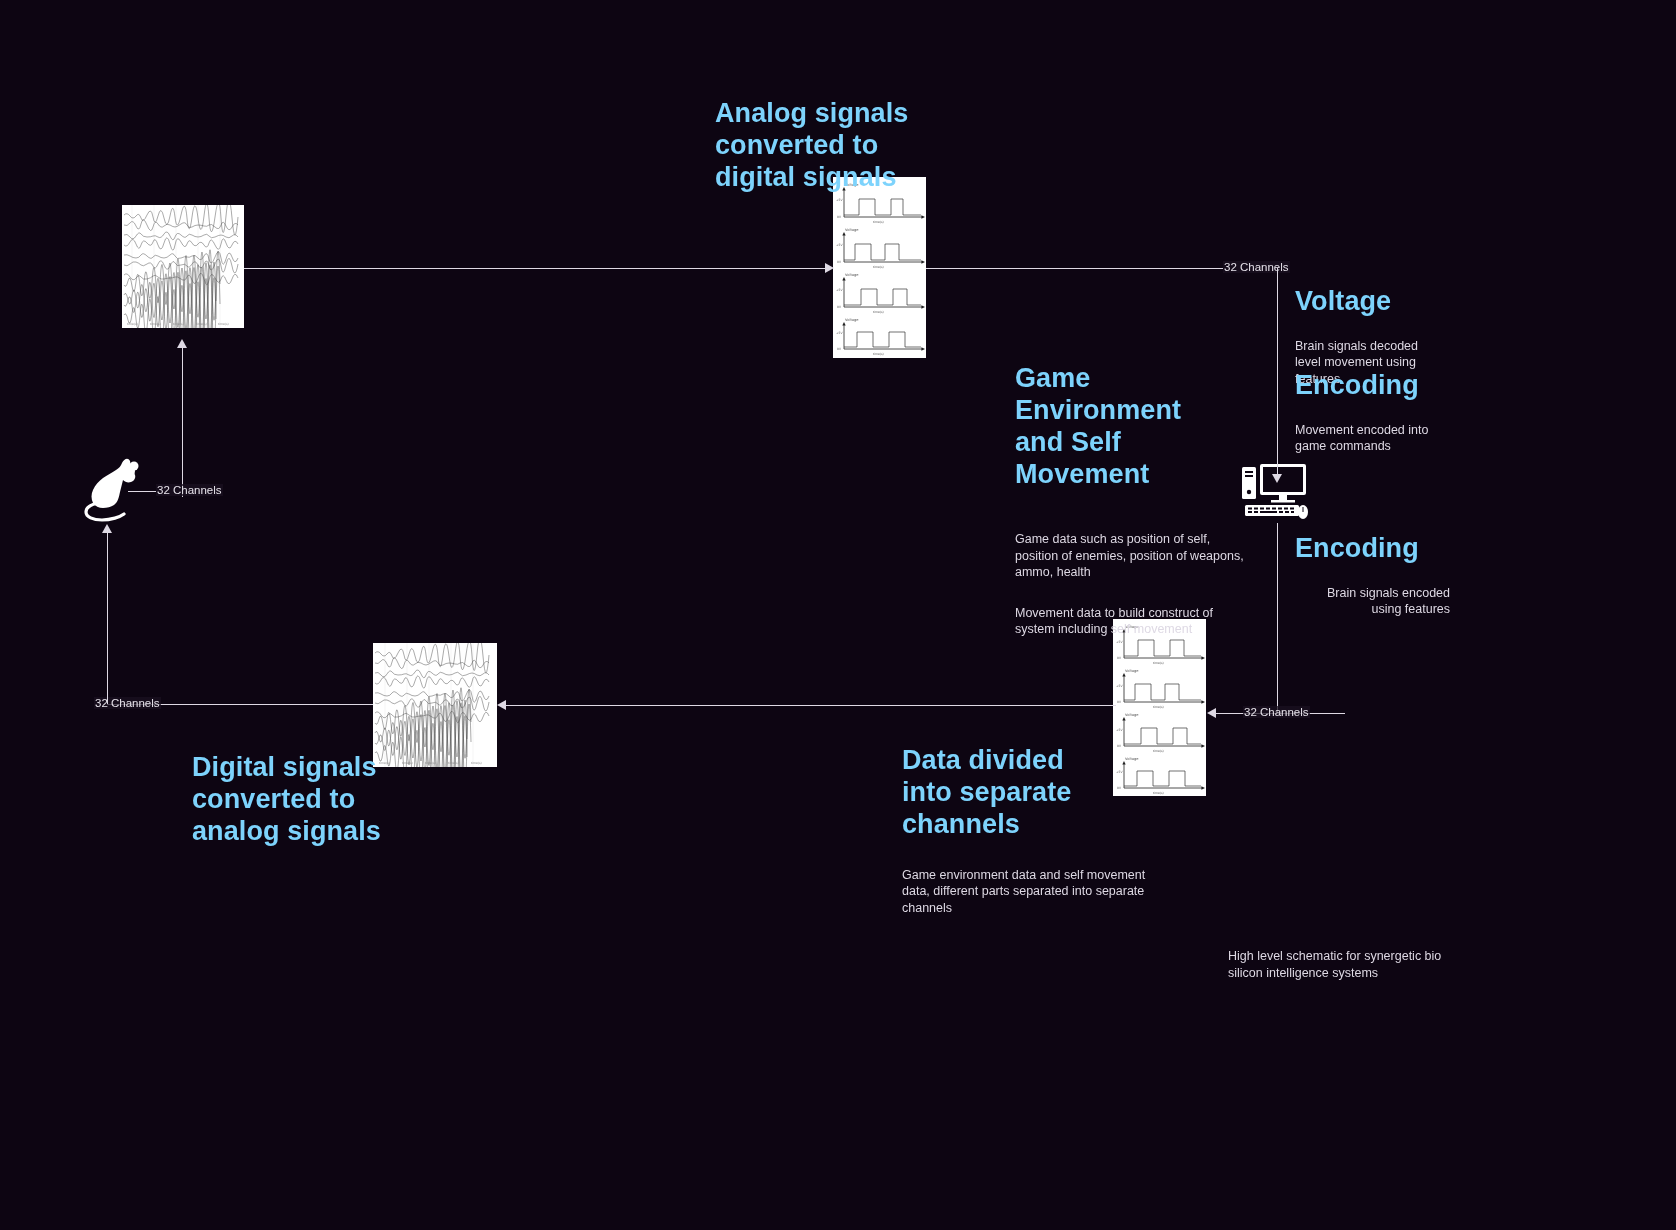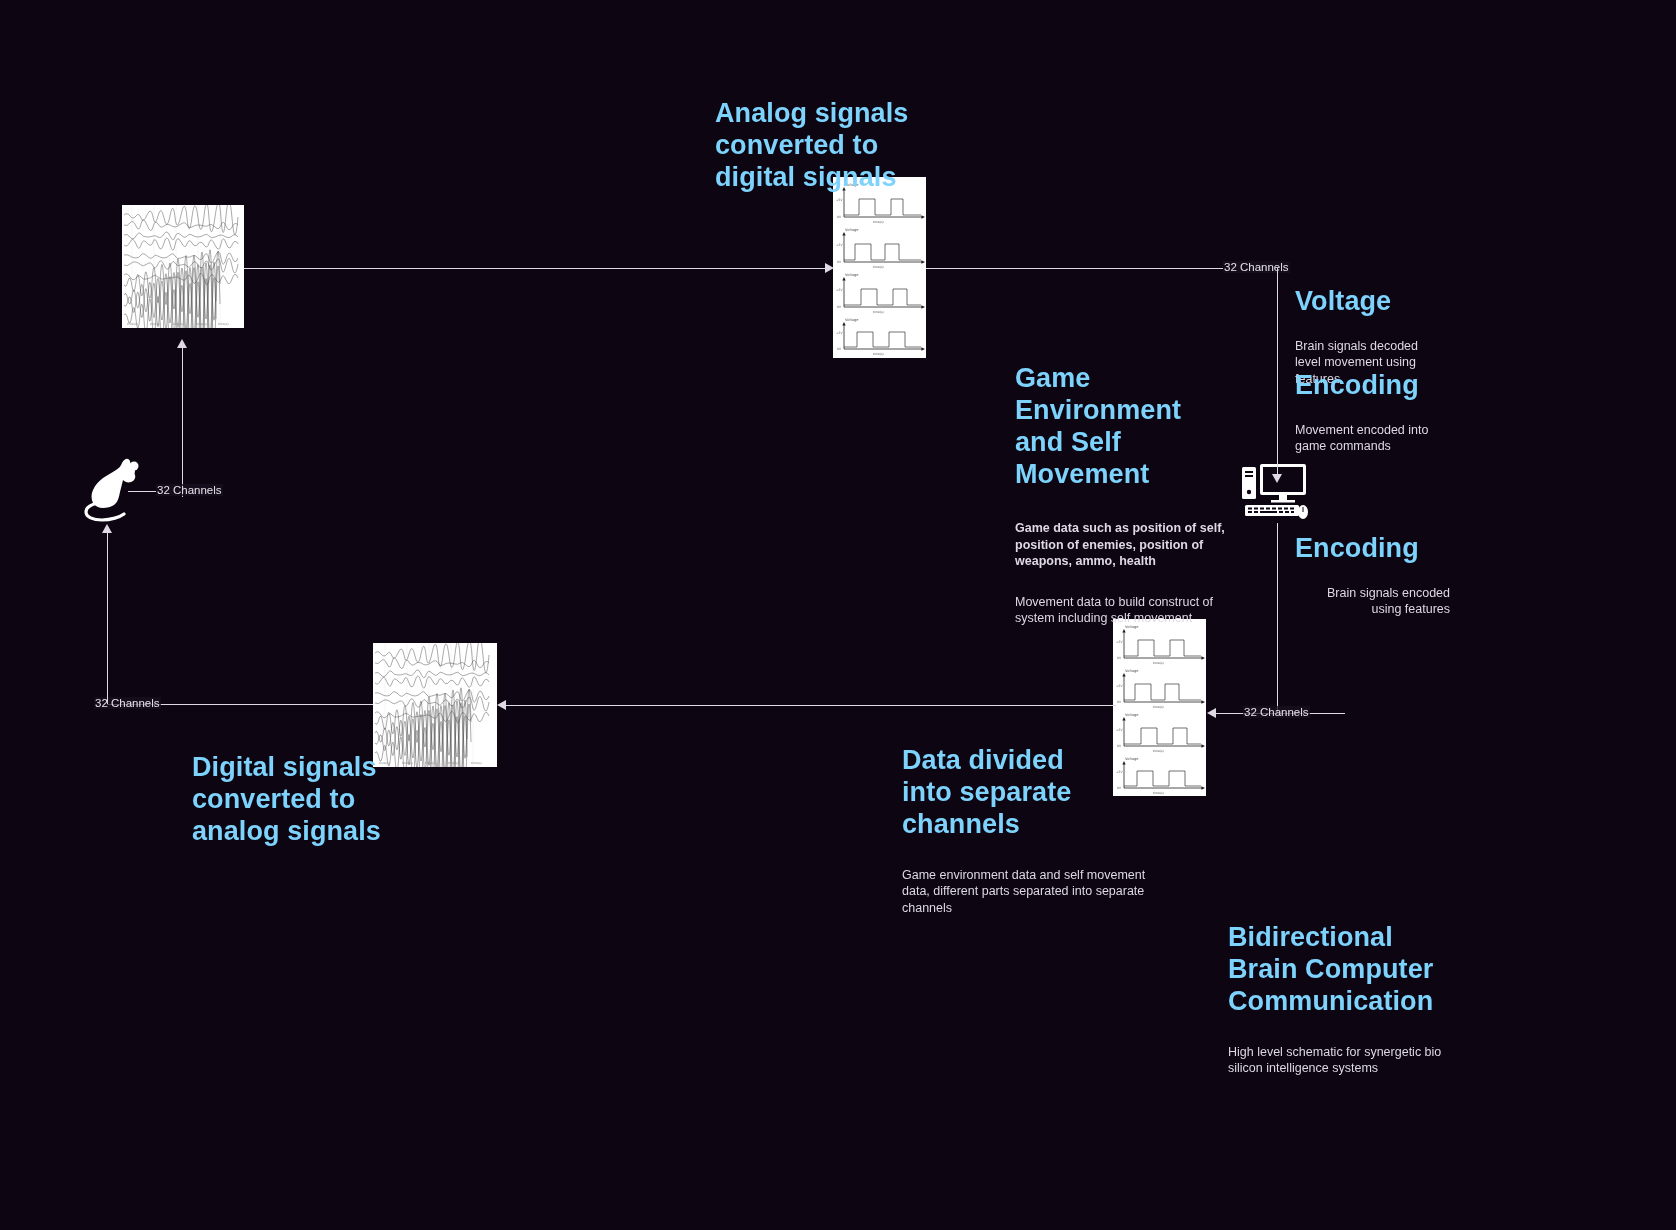--- a/index.html
+++ b/index.html
@@ -279,36 +279,35 @@
     <div class="p" style="margin-top:20px;width:150px;">Brain signals decoded level movement using features</div>
   </div>
 
   <div class="abs" style="left:1295px;top:370px;width:175px;">
     <div class="h1">Encoding</div>
     <div class="p" style="margin-top:20px;width:160px;">Movement encoded into game commands</div>
   </div>
 
   <div class="abs" style="left:1015px;top:363px;width:215px;">
     <div class="h1">Game Environment and Self Movement</div>
-    <div class="p" style="margin-top:30px;width:235px;font-weight:bold;">Game data such as position of self, position of enemies, position of weapons, ammo, health</div>
+    <div class="p" style="margin-top:41px;width:235px;">Game data such as position of self, position of enemies, position of weapons, ammo, health</div>
     <div class="p" style="width:225px;">Movement data to build construct of system including self movement</div>
   </div>
 
   <div class="abs" style="left:1295px;top:533px;width:175px;">
     <div class="h1">Encoding</div>
     <div class="p" style="margin-top:20px;width:155px;text-align:right;">Brain signals encoded using features</div>
   </div>
 
   <div class="abs" style="left:902px;top:745px;width:210px;">
     <div class="h1">Data divided into separate channels</div>
     <div class="p" style="margin-top:26px;width:255px;">Game environment data and self movement data, different parts separated into separate channels</div>
   </div>
 
   <div class="abs" style="left:192px;top:721px;width:230px;margin-top:31px;">
     <div class="h1">Digital signals converted to analog signals</div>
   </div>
 
   <div class="abs" style="left:1228px;top:922px;width:215px;">
-    <div class="h1">Bidirectional Brain Computer Communication</div>
     <div class="p" style="margin-top:26px;width:235px;">High level schematic for synergetic bio silicon intelligence systems</div>
   </div>
 
 </div>
 
 </body></html>

